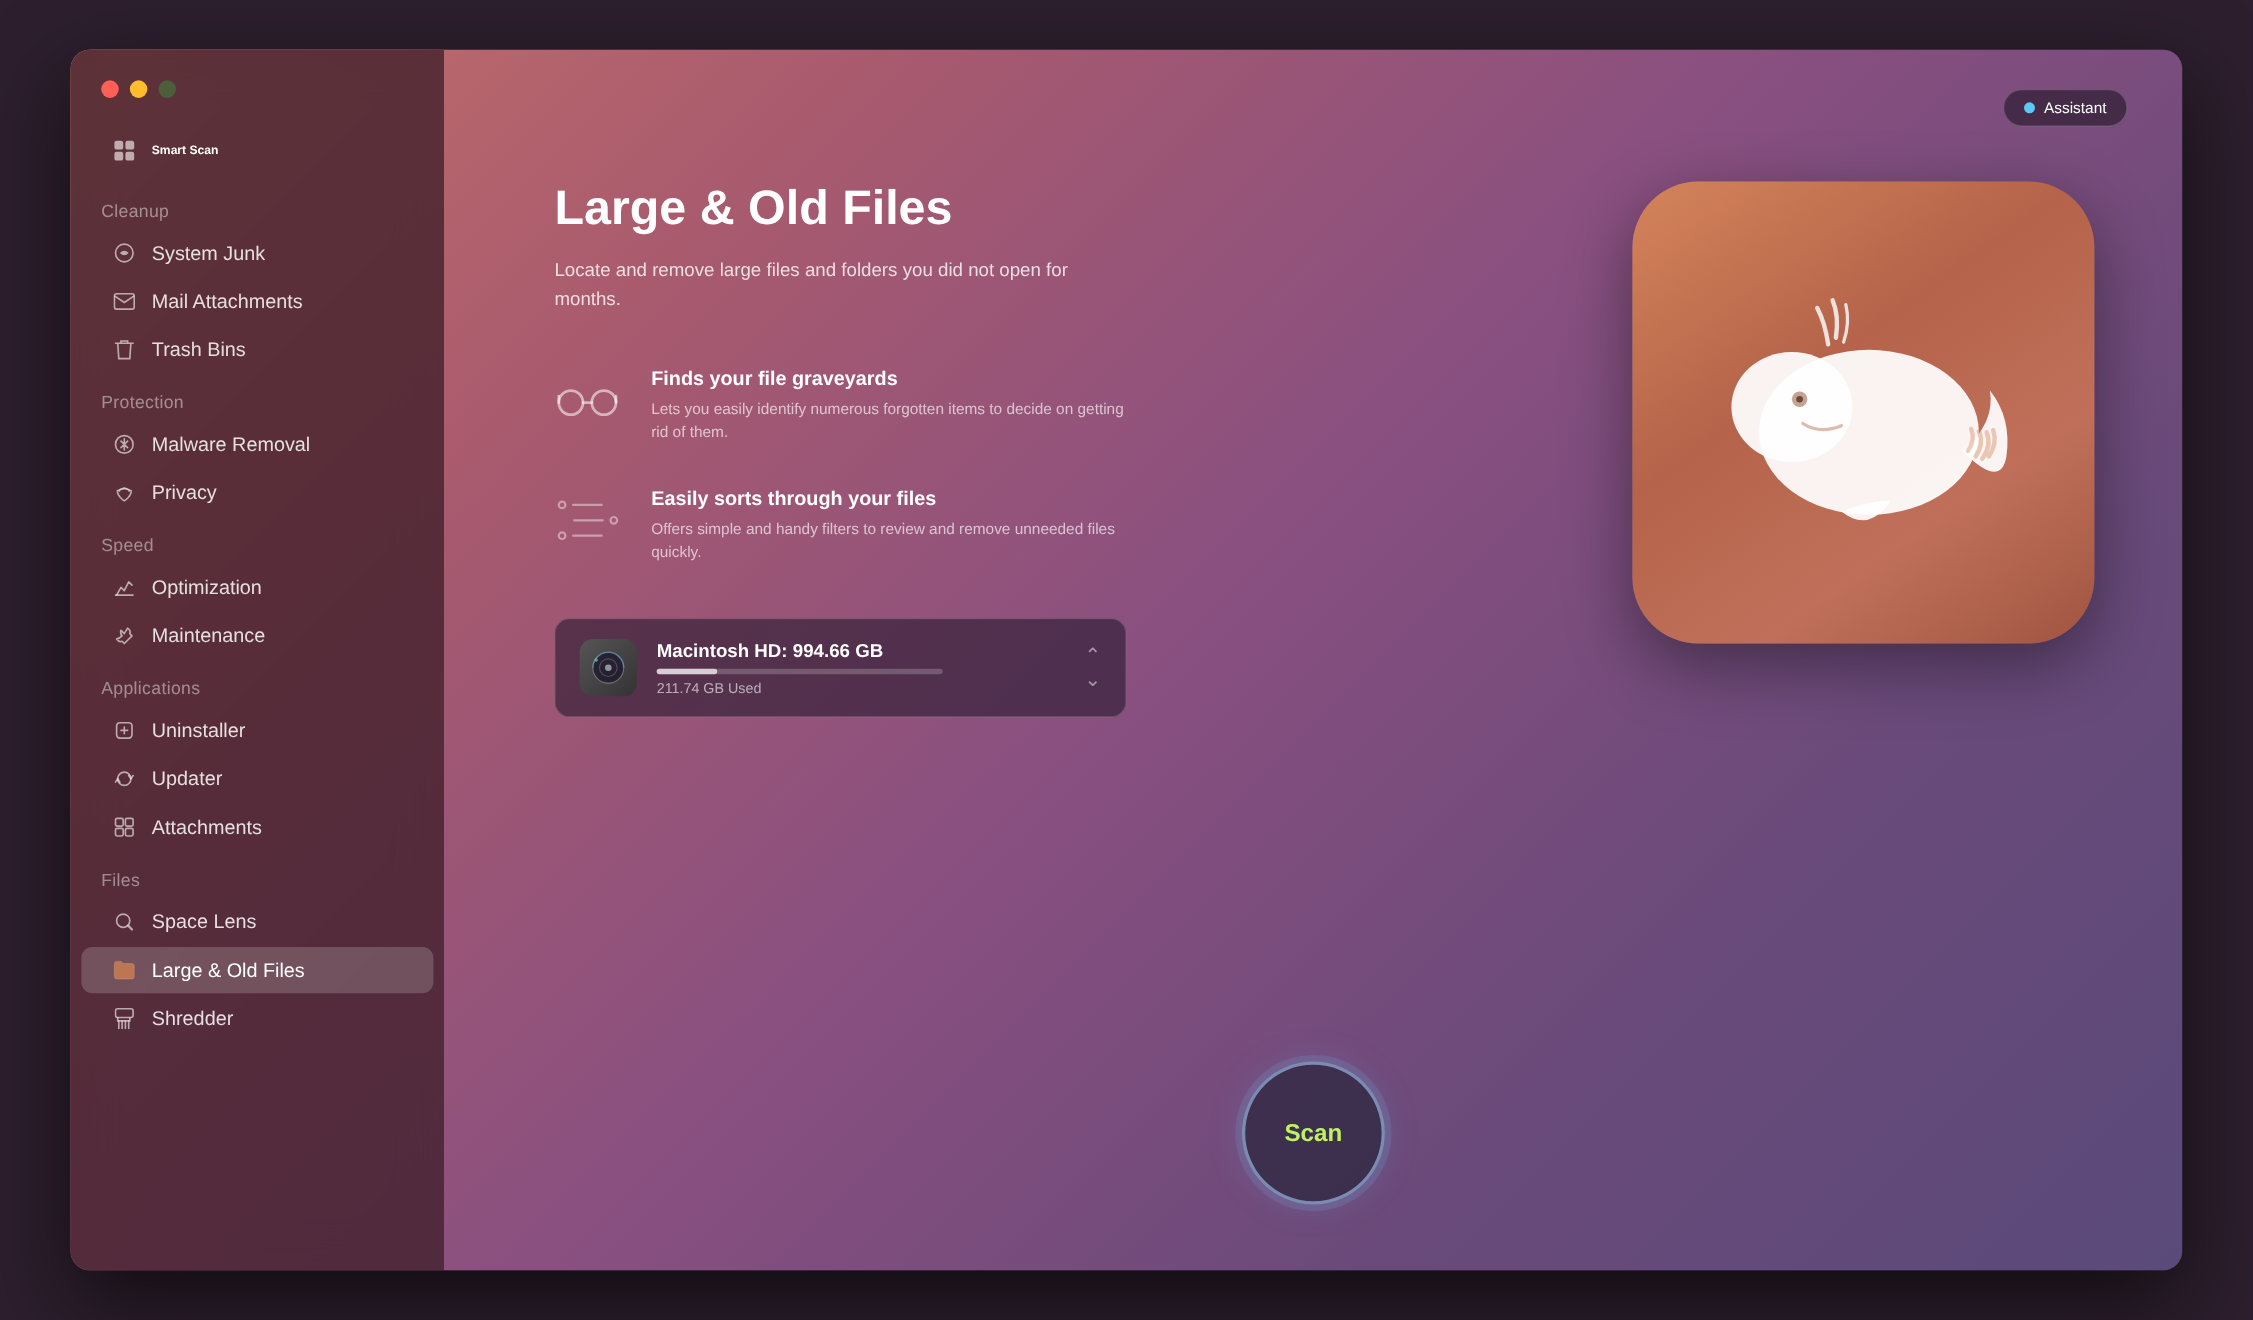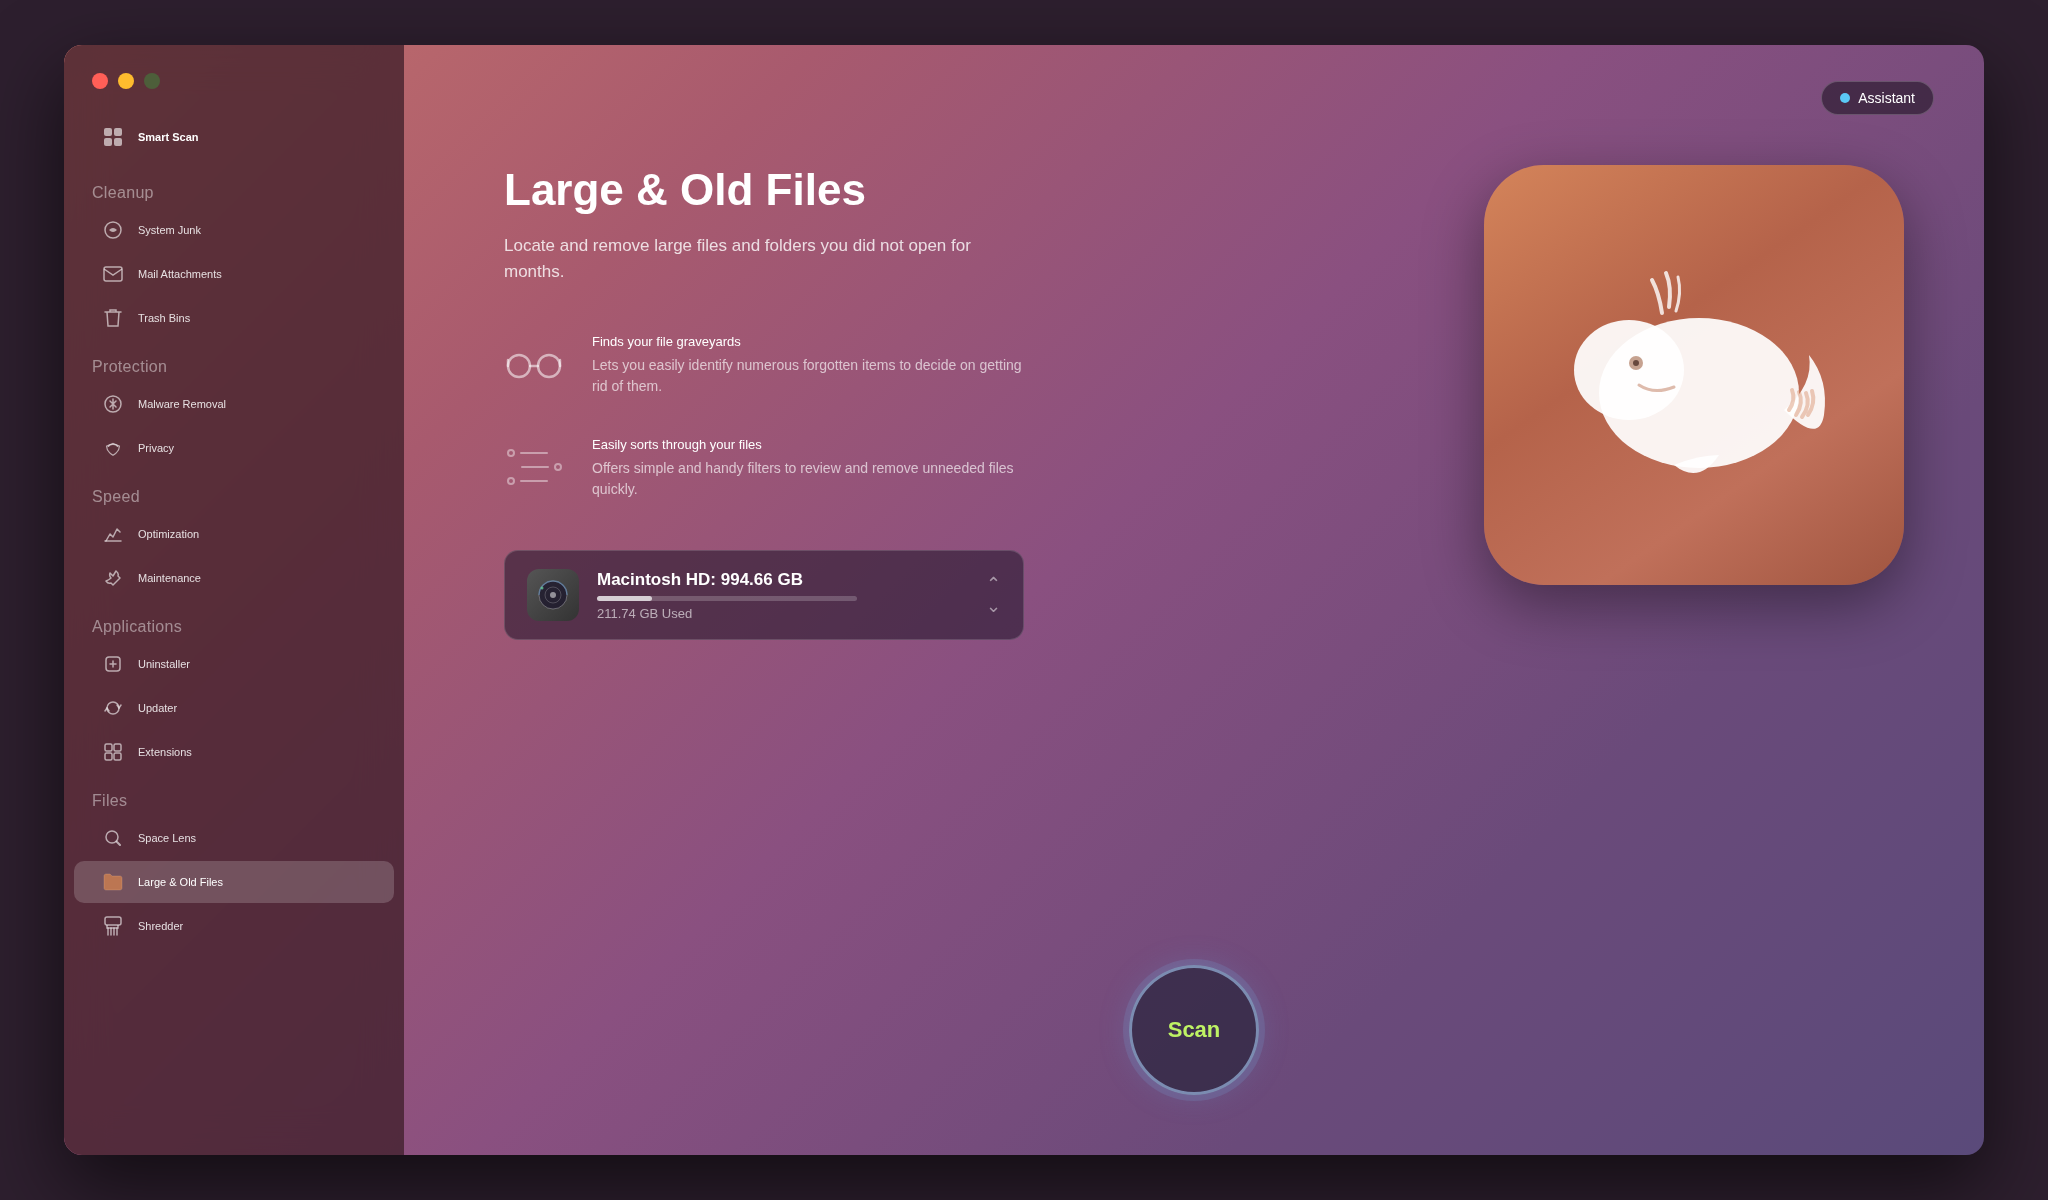--- a/index.html
+++ b/index.html
@@ -72,21 +72,21 @@
       padding: 18px 28px 6px 28px;
       letter-spacing: 0.02em;
     }
 
     .sidebar-item {
       display: flex;
       align-items: center;
       gap: 14px;
       padding: 10px 20px 10px 28px;
       color: rgba(255,255,255,0.85);
-      font-size: 11px;
+      font-size: 18px;
       font-weight: 400;
       cursor: pointer;
       border-radius: 10px;
       margin: 1px 10px;
       transition: background 0.15s;
     }
 
     .sidebar-item.active {
       background: rgba(255,255,255,0.18);
       color: #fff;
@@ -190,22 +190,22 @@
       display: flex;
       align-items: center;
       justify-content: center;
       color: rgba(255,255,255,0.6);
       font-size: 36px;
     }
 
     .feature-text {}
 
     .feature-title {
-      font-size: 13px;
-      font-weight: 400;
+      font-size: 18px;
+      font-weight: 700;
       color: #fff;
       margin-bottom: 6px;
     }
 
     .feature-desc {
       font-size: 14px;
       color: rgba(255,255,255,0.65);
       line-height: 1.5;
       max-width: 440px;
     }
@@ -478,21 +478,21 @@
 
     <div class="sidebar-item">
       <div class="sidebar-icon">
         <svg width="20" height="20" viewBox="0 0 20 20" fill="none">
           <rect x="2" y="2" width="7" height="7" rx="1.5" stroke="rgba(255,255,255,0.7)" stroke-width="1.5" fill="none"></rect>
           <rect x="11" y="2" width="7" height="7" rx="1.5" stroke="rgba(255,255,255,0.7)" stroke-width="1.5" fill="none"></rect>
           <rect x="2" y="11" width="7" height="7" rx="1.5" stroke="rgba(255,255,255,0.7)" stroke-width="1.5" fill="none"></rect>
           <rect x="11" y="11" width="7" height="7" rx="1.5" stroke="rgba(255,255,255,0.7)" stroke-width="1.5" fill="none"></rect>
         </svg>
       </div>
-      <span>Extensions</span>
+      <span>Attachments</span>
     </div>
 
     <div class="sidebar-section-label">Files</div>
 
     <div class="sidebar-item">
       <div class="sidebar-icon">
         <svg width="20" height="20" viewBox="0 0 20 20" fill="none">
           <circle cx="9" cy="9" r="6" stroke="rgba(255,255,255,0.7)" stroke-width="1.5" fill="none"></circle>
           <path d="M13.5 13.5 L17 17" stroke="rgba(255,255,255,0.7)" stroke-width="2" stroke-linecap="round"></path>
         </svg>

